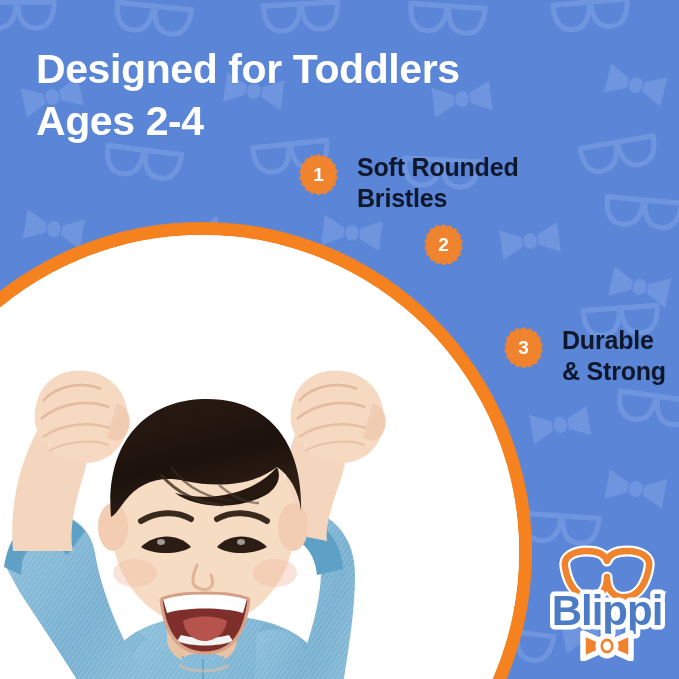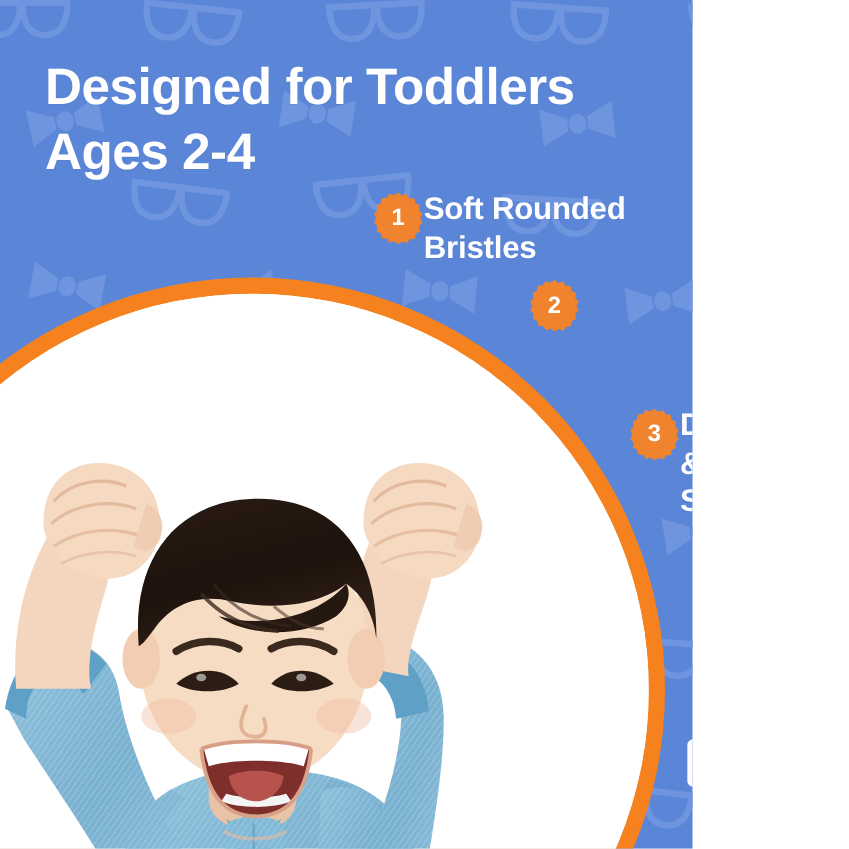--- a/index.html
+++ b/index.html
@@ -3,21 +3,21 @@
 <meta charset="utf-8">
 <style>
   html, body {
     margin: 0;
     padding: 0;
     background: #ffffff;
   }
 
   #stage {
     position: relative;
-    width: 554px;
+    width: 679px;
     height: 679px;
     overflow: hidden;
     background: #5b86d8;
     font-family: "Liberation Sans", sans-serif;
     -webkit-font-smoothing: antialiased;
   }
 
   
   .wm-layer {
     position: absolute;
@@ -108,22 +108,22 @@
     align-items: center;
     justify-content: center;
     color: #ffffff;
     font-size: 19px;
     font-weight: 700;
     line-height: 1;
     padding-bottom: 1px;
   }
 
   .feature-text {
-    margin-left: 0;
-    color: #ffffff;
+    margin-left: 18px;
+    color: #0f172a;
     font-size: 25px;
     font-weight: 700;
     line-height: 1.22;
     letter-spacing: -0.2px;
     white-space: pre-line;
     text-shadow: 0 1px 0 rgba(70,110,185,.2);
   }
 
   
   .logo {

